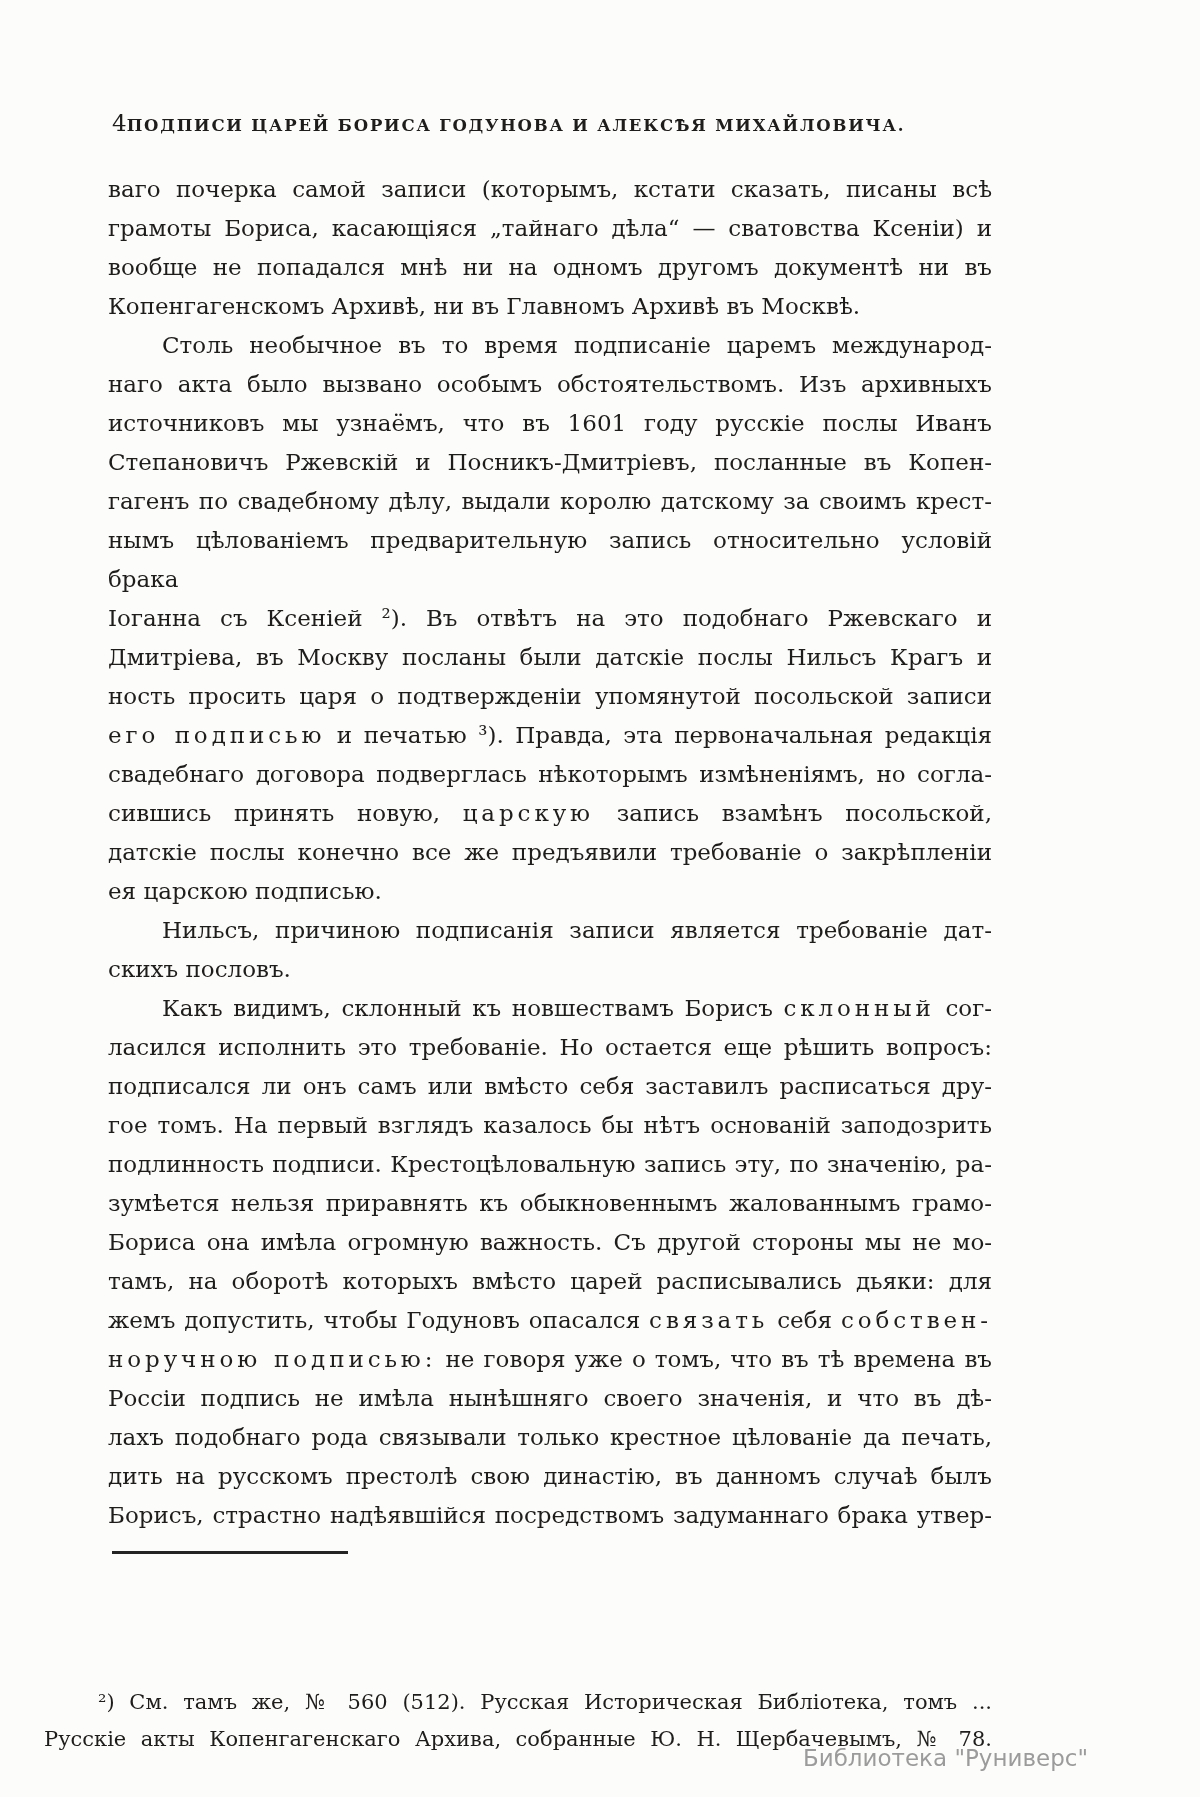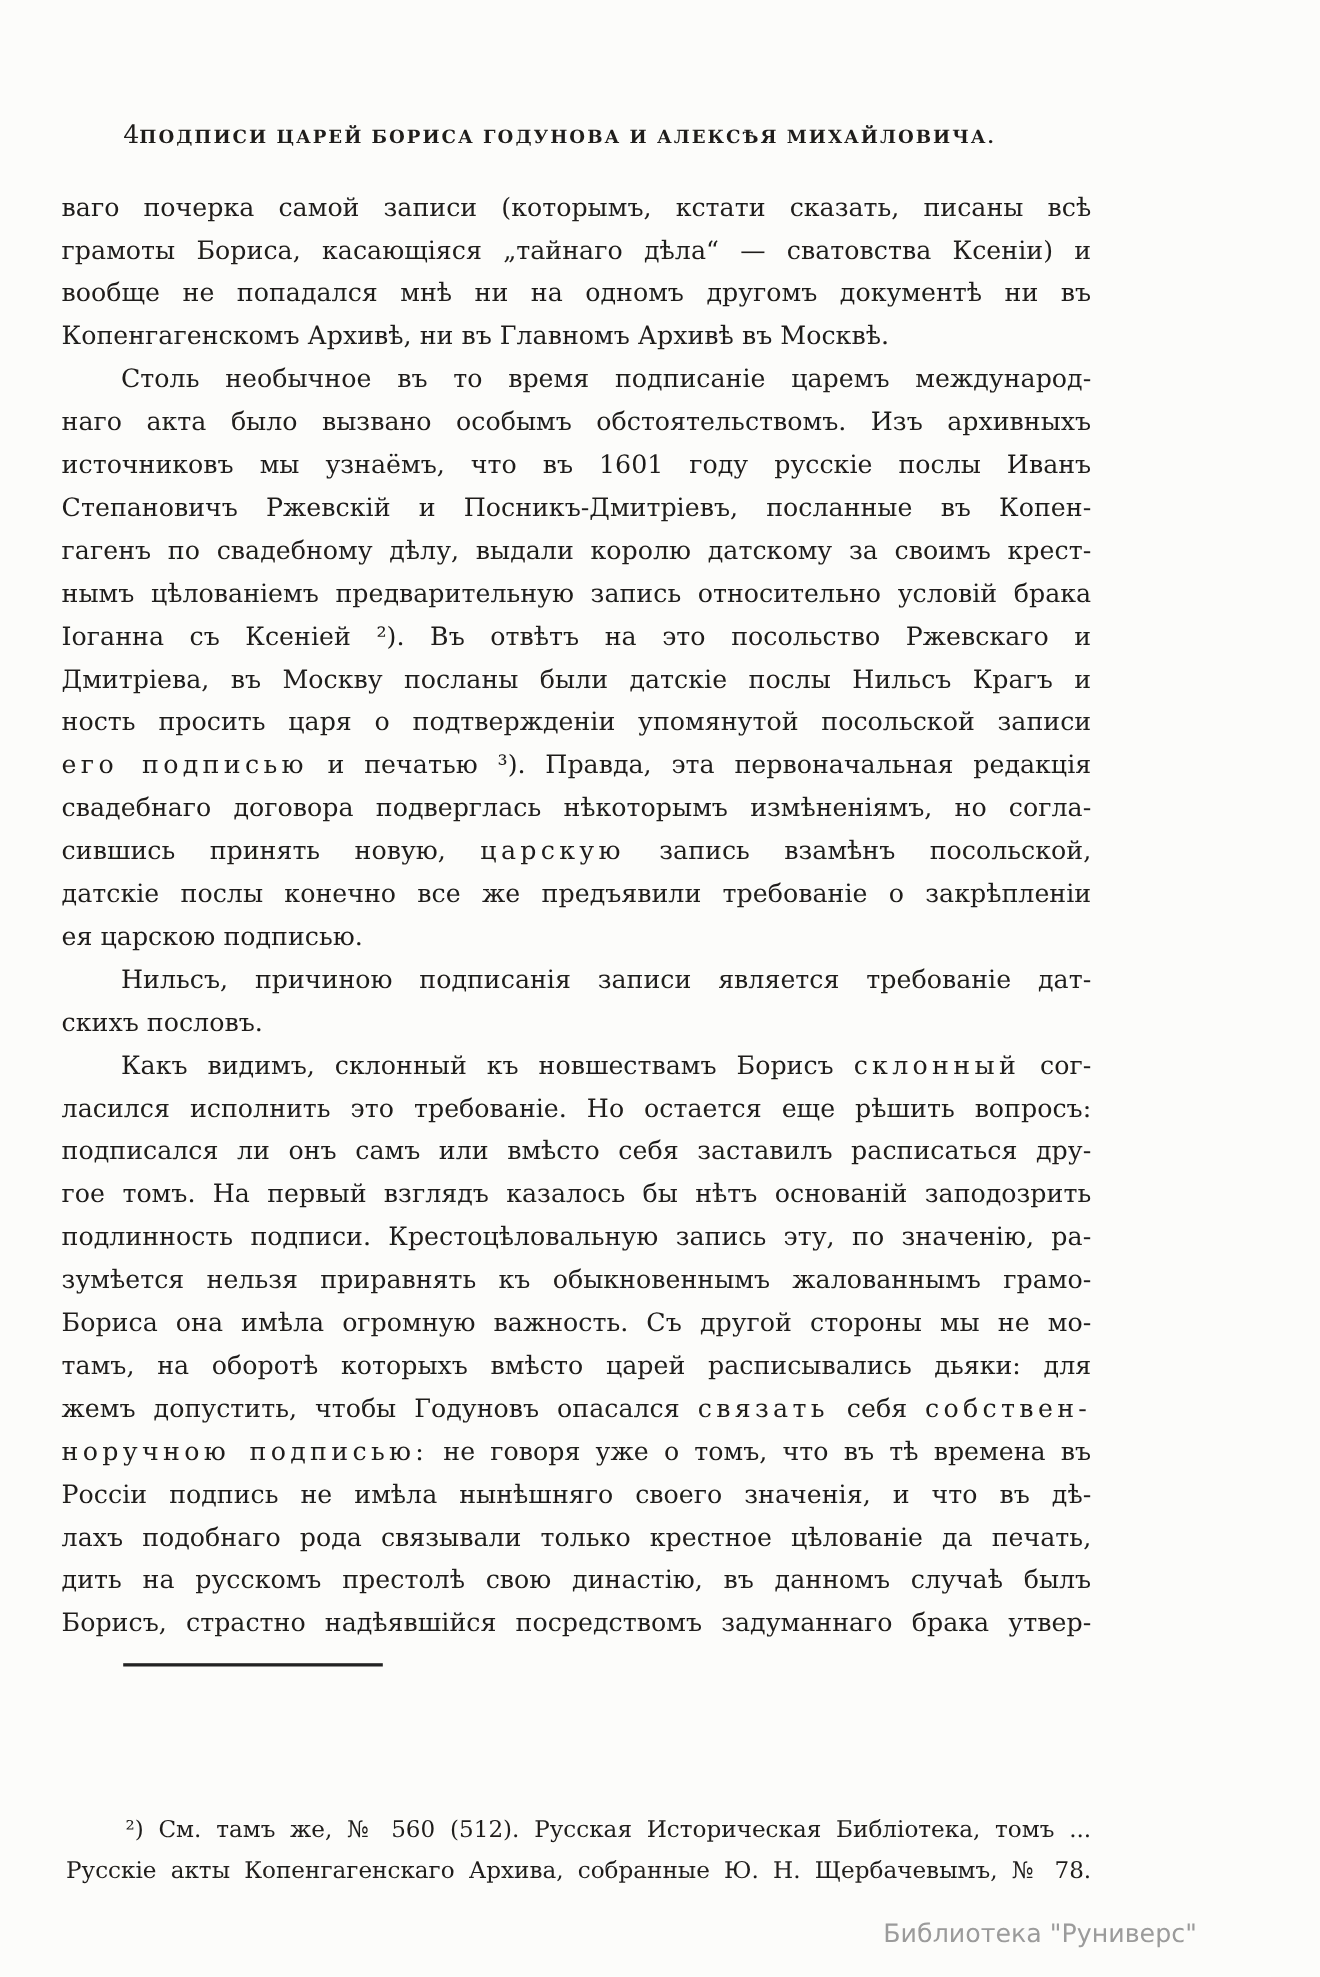--- a/index.html
+++ b/index.html
@@ -20,34 +20,34 @@
     display:flex;align-items:baseline;
     margin:110px 210px 0 112px;
   }
   .page-num{font-size:23px;flex:0 0 auto;}
   .running-title{
     flex:1 1 auto;
     font-weight:bold;font-size:16.5px;letter-spacing:1.8px;
     white-space:nowrap;
   }
   .body-text{
-    margin:34px 208px 0 56px;
+    margin:34px 208px 0 108px;
     font-size:23px;line-height:39px;
   }
   .line{text-align:justify;}
   .line.just{text-align-last:justify;}
   .line.ind{text-indent:54px;}
   .sp{letter-spacing:0.17em;}
   .fn-rule{
     margin:16px 0 0 112px;
     width:236px;height:0;
     border-top:3px solid #232323;
   }
   .footnotes{
-    margin:130px 208px 0 60px;
+    margin:130px 208px 0 44px;
     font-size:21px;line-height:37px;
   }
   .watermark{
     position:absolute;right:112px;bottom:26px;
     font-family:"DejaVu Sans","Liberation Sans",sans-serif;
     font-size:23px;color:var(--wm);
   }
 </style>
 </head>
 <body>
@@ -66,21 +66,21 @@
         <div class="line just">вообще не попадался мнѣ ни на одномъ другомъ документѣ ни въ</div>
         <div class="line">Копенгагенскомъ Архивѣ, ни въ Главномъ Архивѣ въ Москвѣ.</div>
       </div>
       <div class="para">
         <div class="line just ind">Столь необычное въ то время подписаніе царемъ международ-</div>
         <div class="line just">наго акта было вызвано особымъ обстоятельствомъ. Изъ архивныхъ</div>
         <div class="line just">источниковъ мы узнаёмъ, что въ 1601 году русскіе послы Иванъ</div>
         <div class="line just">Степановичъ Ржевскій и Посникъ-Дмитріевъ, посланные въ Копен-</div>
         <div class="line just">гагенъ по свадебному дѣлу, выдали королю датскому за своимъ крест-</div>
         <div class="line just">нымъ цѣлованіемъ предварительную запись относительно условій брака</div>
-        <div class="line just">Іоганна съ Ксеніей ²). Въ отвѣтъ на это посольство Ржевскаго и</div>
+        <div class="line just">Іоганна съ Ксеніей ²). Въ отвѣтъ на это подобнаго Ржевскаго и</div>
         <div class="line just">Дмитріева, въ Москву посланы были датскіе послы Нильсъ Крагъ и</div>
         <div class="line just">ность просить царя о подтвержденіи упомянутой посольской записи</div>
         <div class="line just"><span class="sp">его подписью</span><span> и печатью ³). Правда, эта первоначальная редакція</span></div>
         <div class="line just">свадебнаго договора подверглась нѣкоторымъ измѣненіямъ, но согла-</div>
         <div class="line just"><span>сившись принять новую, </span><span class="sp">царскую</span><span> запись взамѣнъ посольской,</span></div>
         <div class="line just">датскіе послы конечно все же предъявили требованіе о закрѣпленіи</div>
         <div class="line">ея царскою подписью.</div>
       </div>
       <div class="para">
         <div class="line just ind">Нильсъ, причиною подписанія записи является требованіе дат-</div>

